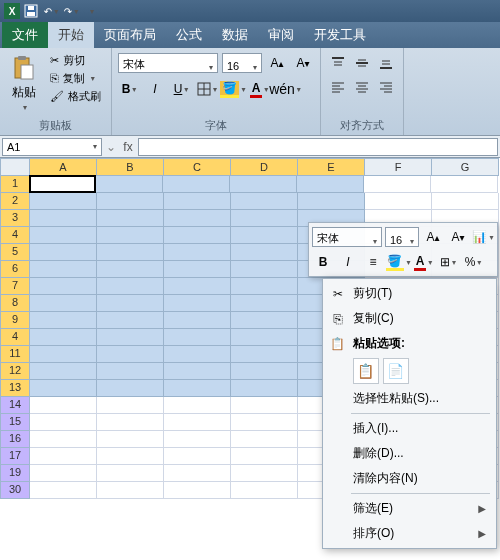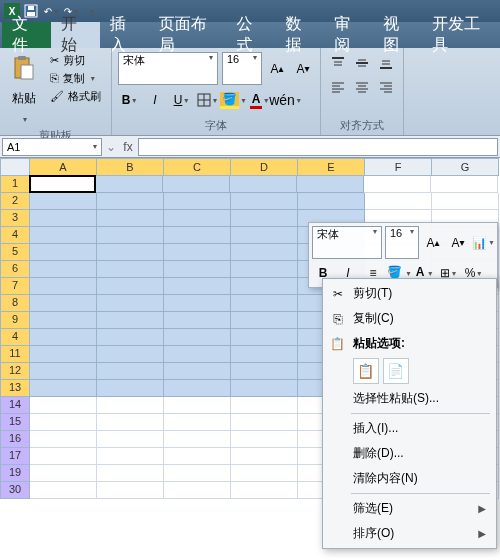--- a/index.html
+++ b/index.html
@@ -1,34 +1,34 @@
 <!DOCTYPE html>
 <html><head>
 <meta charset="utf-8">
 <style>
 *{margin:0;padding:0;box-sizing:border-box;font-family:"Microsoft YaHei",SimSun,sans-serif}
 body{background:#fff;width:500px;height:560px;overflow:hidden;font-size:12px}
 .titlebar{height:22px;background:linear-gradient(#4a6a8a,#3a5a7a);display:flex;align-items:center;padding:0 4px;gap:2px}
 .tb-btn{width:18px;height:16px;display:flex;align-items:center;justify-content:center;color:#fff;font-size:10px}
 .excel-icon{width:16px;height:16px;background:#1d6f42;color:#fff;font-size:10px;display:flex;align-items:center;justify-content:center;font-weight:bold}
 .tabs{height:26px;background:linear-gradient(#5a7a9a,#4a6a8a);display:flex;padding-left:2px}
-.tab{padding:4px 10px;color:#fff;font-size:16px;cursor:pointer;display:flex;align-items:center}
+.tab{padding:4px 10px;color:#fff;font-size:13px;cursor:pointer;display:flex;align-items:center}
 .tab.file{background:#1e7145;color:#fff}
 .tab.active{background:#c8d8e8;color:#3b3b3b}
 .ribbon{height:88px;background:linear-gradient(#d0dce8,#bccdde);display:flex;border-bottom:1px solid #8a9aaa}
 .rgroup{border-right:1px solid #a0b0c0;padding:4px 6px 0 6px;display:flex;flex-direction:column;justify-content:space-between}
 .rgroup-body{display:flex;gap:4px}
 .rgroup-label{text-align:center;font-size:11px;color:#4a5a6a;padding:2px 0}
-.big-btn{display:flex;flex-direction:column;align-items:center;gap:8px;padding:2px 4px;cursor:pointer}
+.big-btn{display:flex;flex-direction:column;align-items:center;gap:2px;padding:2px 4px;cursor:pointer}
 .big-btn .icon{width:28px;height:28px;display:flex;align-items:center;justify-content:center;font-size:20px}
 .small-btns{display:flex;flex-direction:column;gap:1px}
 .small-btn{display:flex;align-items:center;gap:4px;padding:1px 4px;cursor:pointer;font-size:11px}
 .font-ctrl{display:flex;flex-direction:column;gap:4px}
 .font-row{display:flex;gap:4px;align-items:center}
-.combo{background:#fff;border:1px solid #8a9aaa;height:33px;padding:0 4px;display:flex;align-items:flex-start;justify-content:space-between;font-size:11px}
+.combo{background:#fff;border:1px solid #8a9aaa;height:20px;padding:0 4px;display:flex;align-items:flex-end;justify-content:space-between;font-size:11px}
 .combo.font{width:100px}
 .combo.size{width:40px}
 .tbtn{width:22px;height:22px;border:1px solid transparent;display:flex;align-items:center;justify-content:center;cursor:pointer;font-size:12px}
 .drop{font-size:8px;color:#555;margin-left:2px}
 .align-grid{display:flex;flex-direction:column;gap:2px}
 .align-row{display:flex;gap:2px}
 .namebox-row{height:22px;background:#e8eef4;border-bottom:1px solid #8a9aaa;display:flex;align-items:center}
 .namebox{width:100px;background:#fff;border:1px solid #8a9aaa;height:18px;margin:8px 2px;padding:0 4px;font-size:11px;display:flex;align-items:center;justify-content:space-between}
 .fx{width:20px;text-align:center;color:#555;font-size:12px}
 .formula-bar{flex:1;background:#fff;border:1px solid #8a9aaa;height:18px;margin-right:2px}
@@ -69,26 +69,24 @@
   <div class="tb-btn">↶<span class="drop">▾</span></div>
   <div class="tb-btn">↷<span class="drop">▾</span></div>
   <div class="tb-btn">
       <span class="drop">▾</span>
     </div>
 </div>
 
 <div class="tabs">
   <div class="tab file">文件</div>
   <div class="tab active">开始</div>
-  <div class="tab">插入</div>
   <div class="tab">页面布局</div>
   <div class="tab">公式</div>
   <div class="tab">数据</div>
   <div class="tab">审阅</div>
-  <div class="tab">视图</div>
   <div class="tab">开发工具</div>
 </div>
 
 <div class="ribbon">
   <div class="rgroup">
     <div class="rgroup-body">
       <div class="big-btn">
         <div class="icon">
             <svg width="26" height="26">
               <rect x="4" y="3" width="14" height="20" fill="#d9a94a" stroke="#8a6a2a"></rect>

